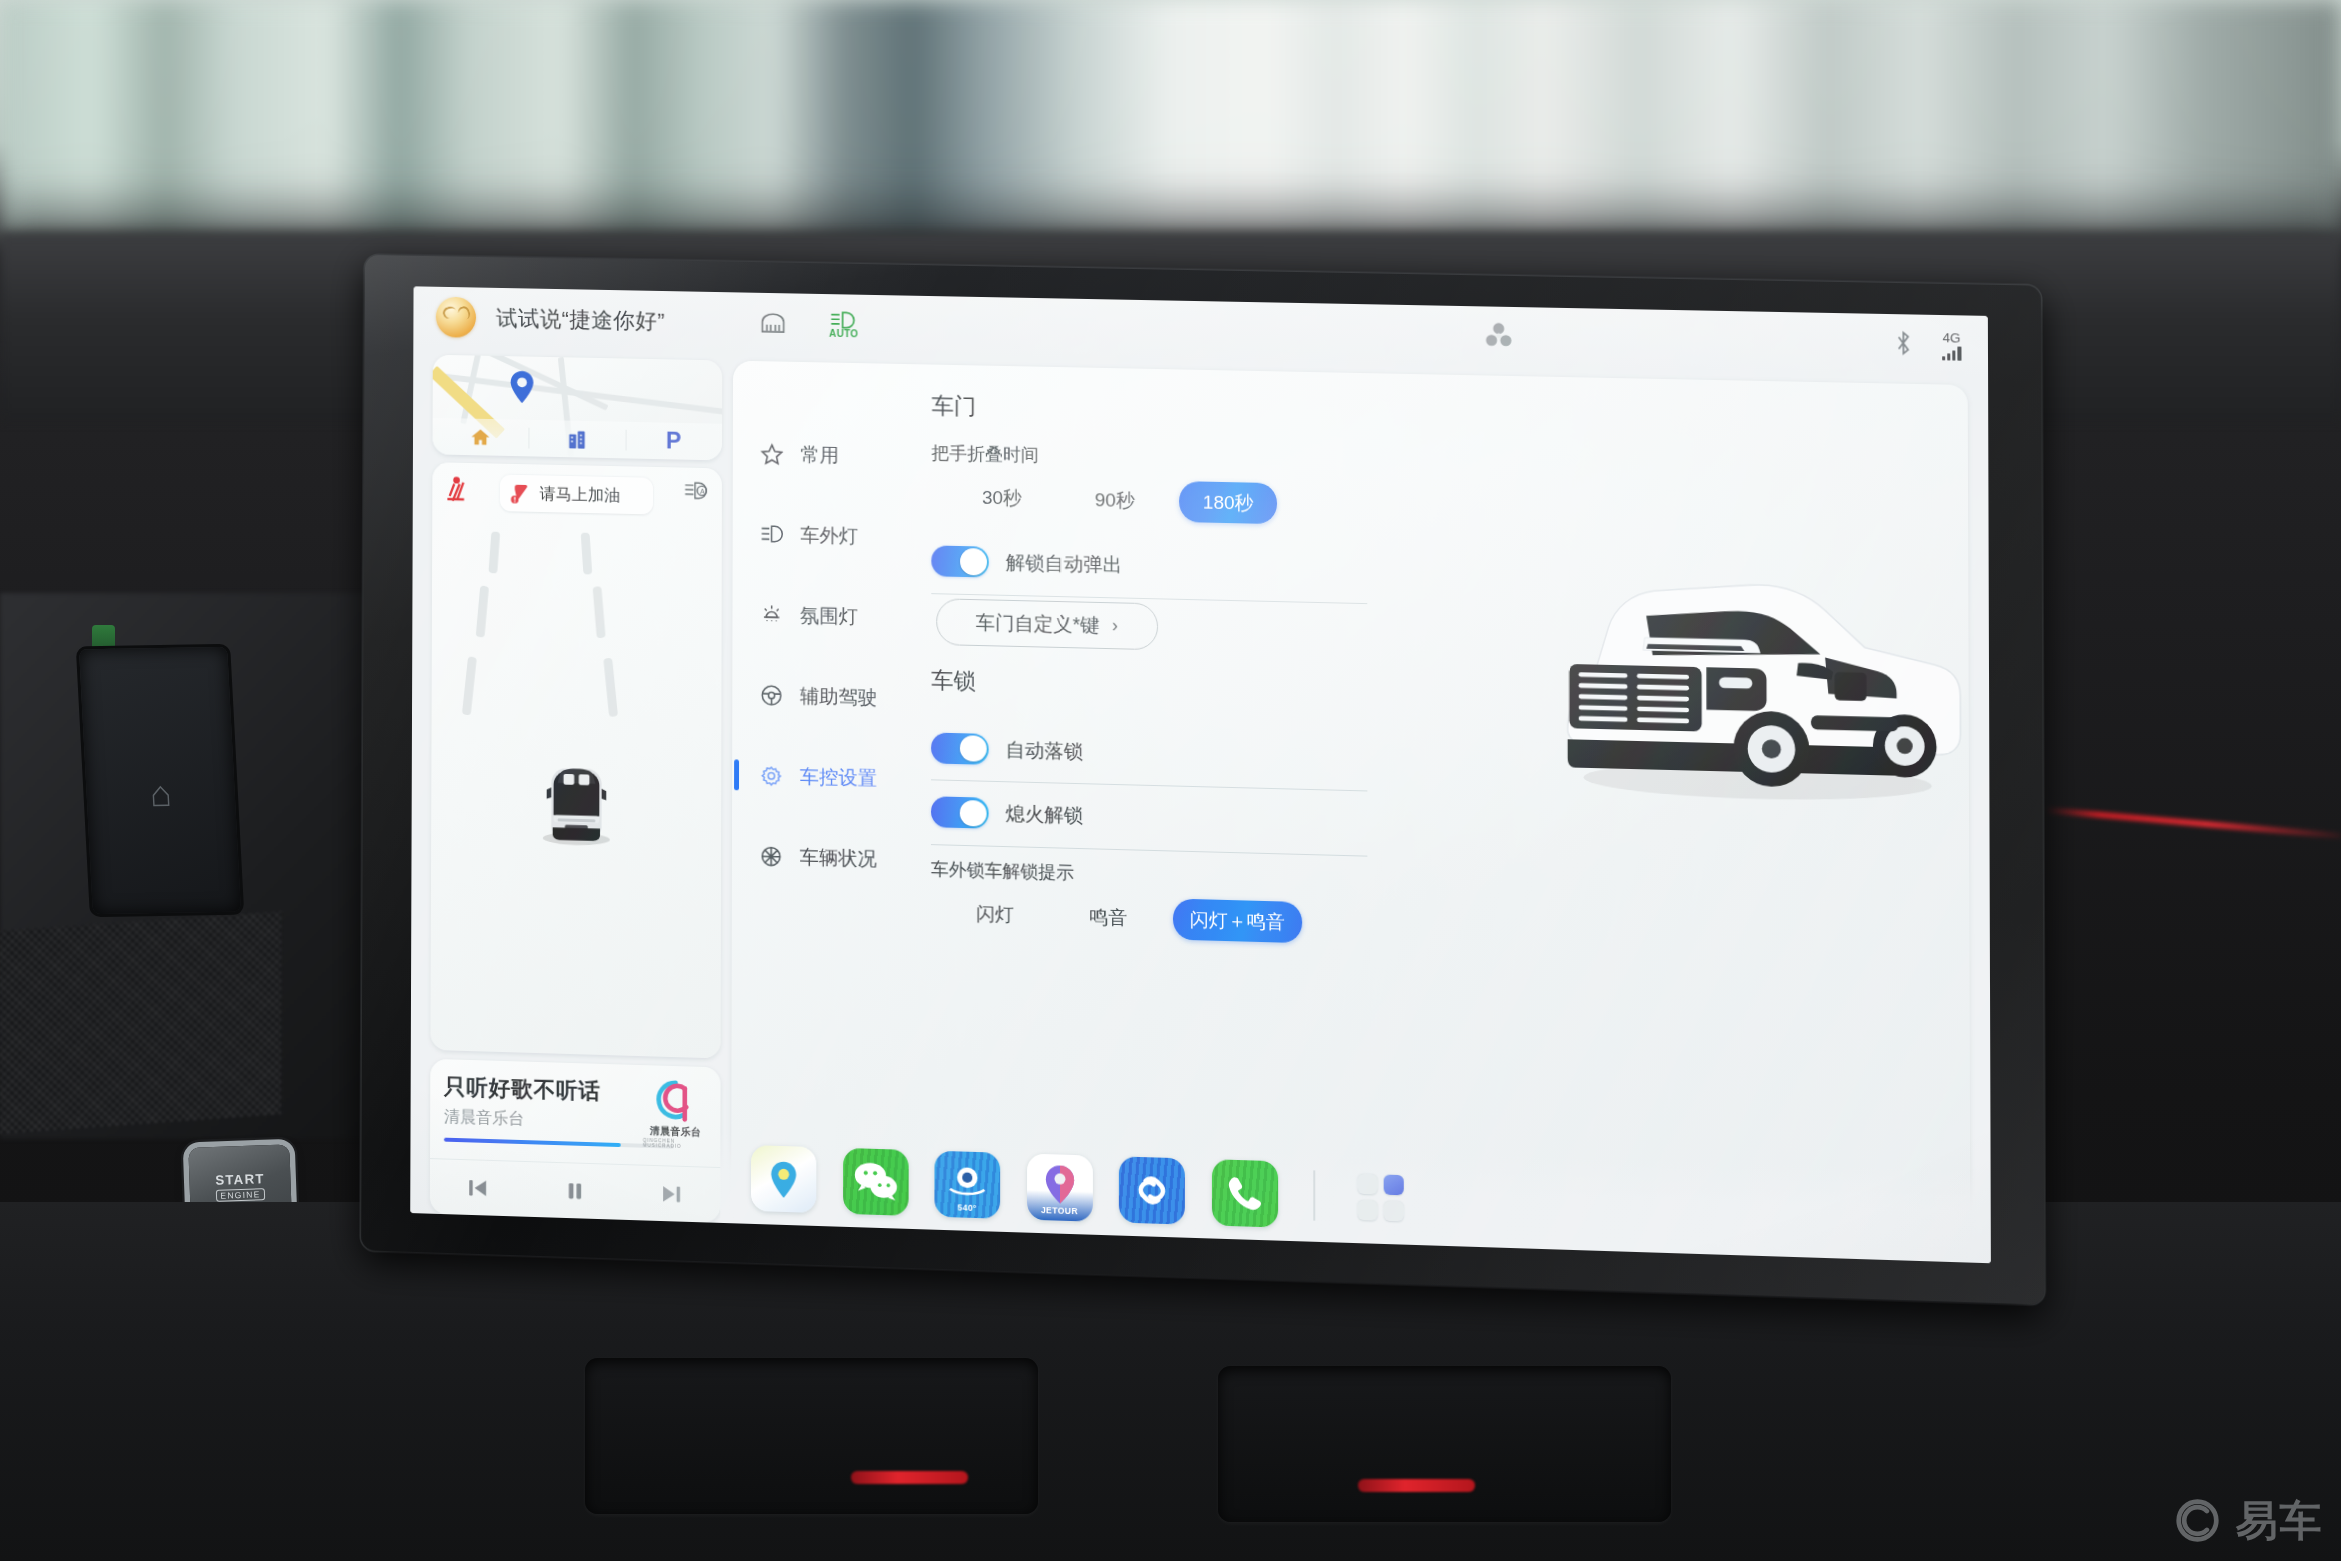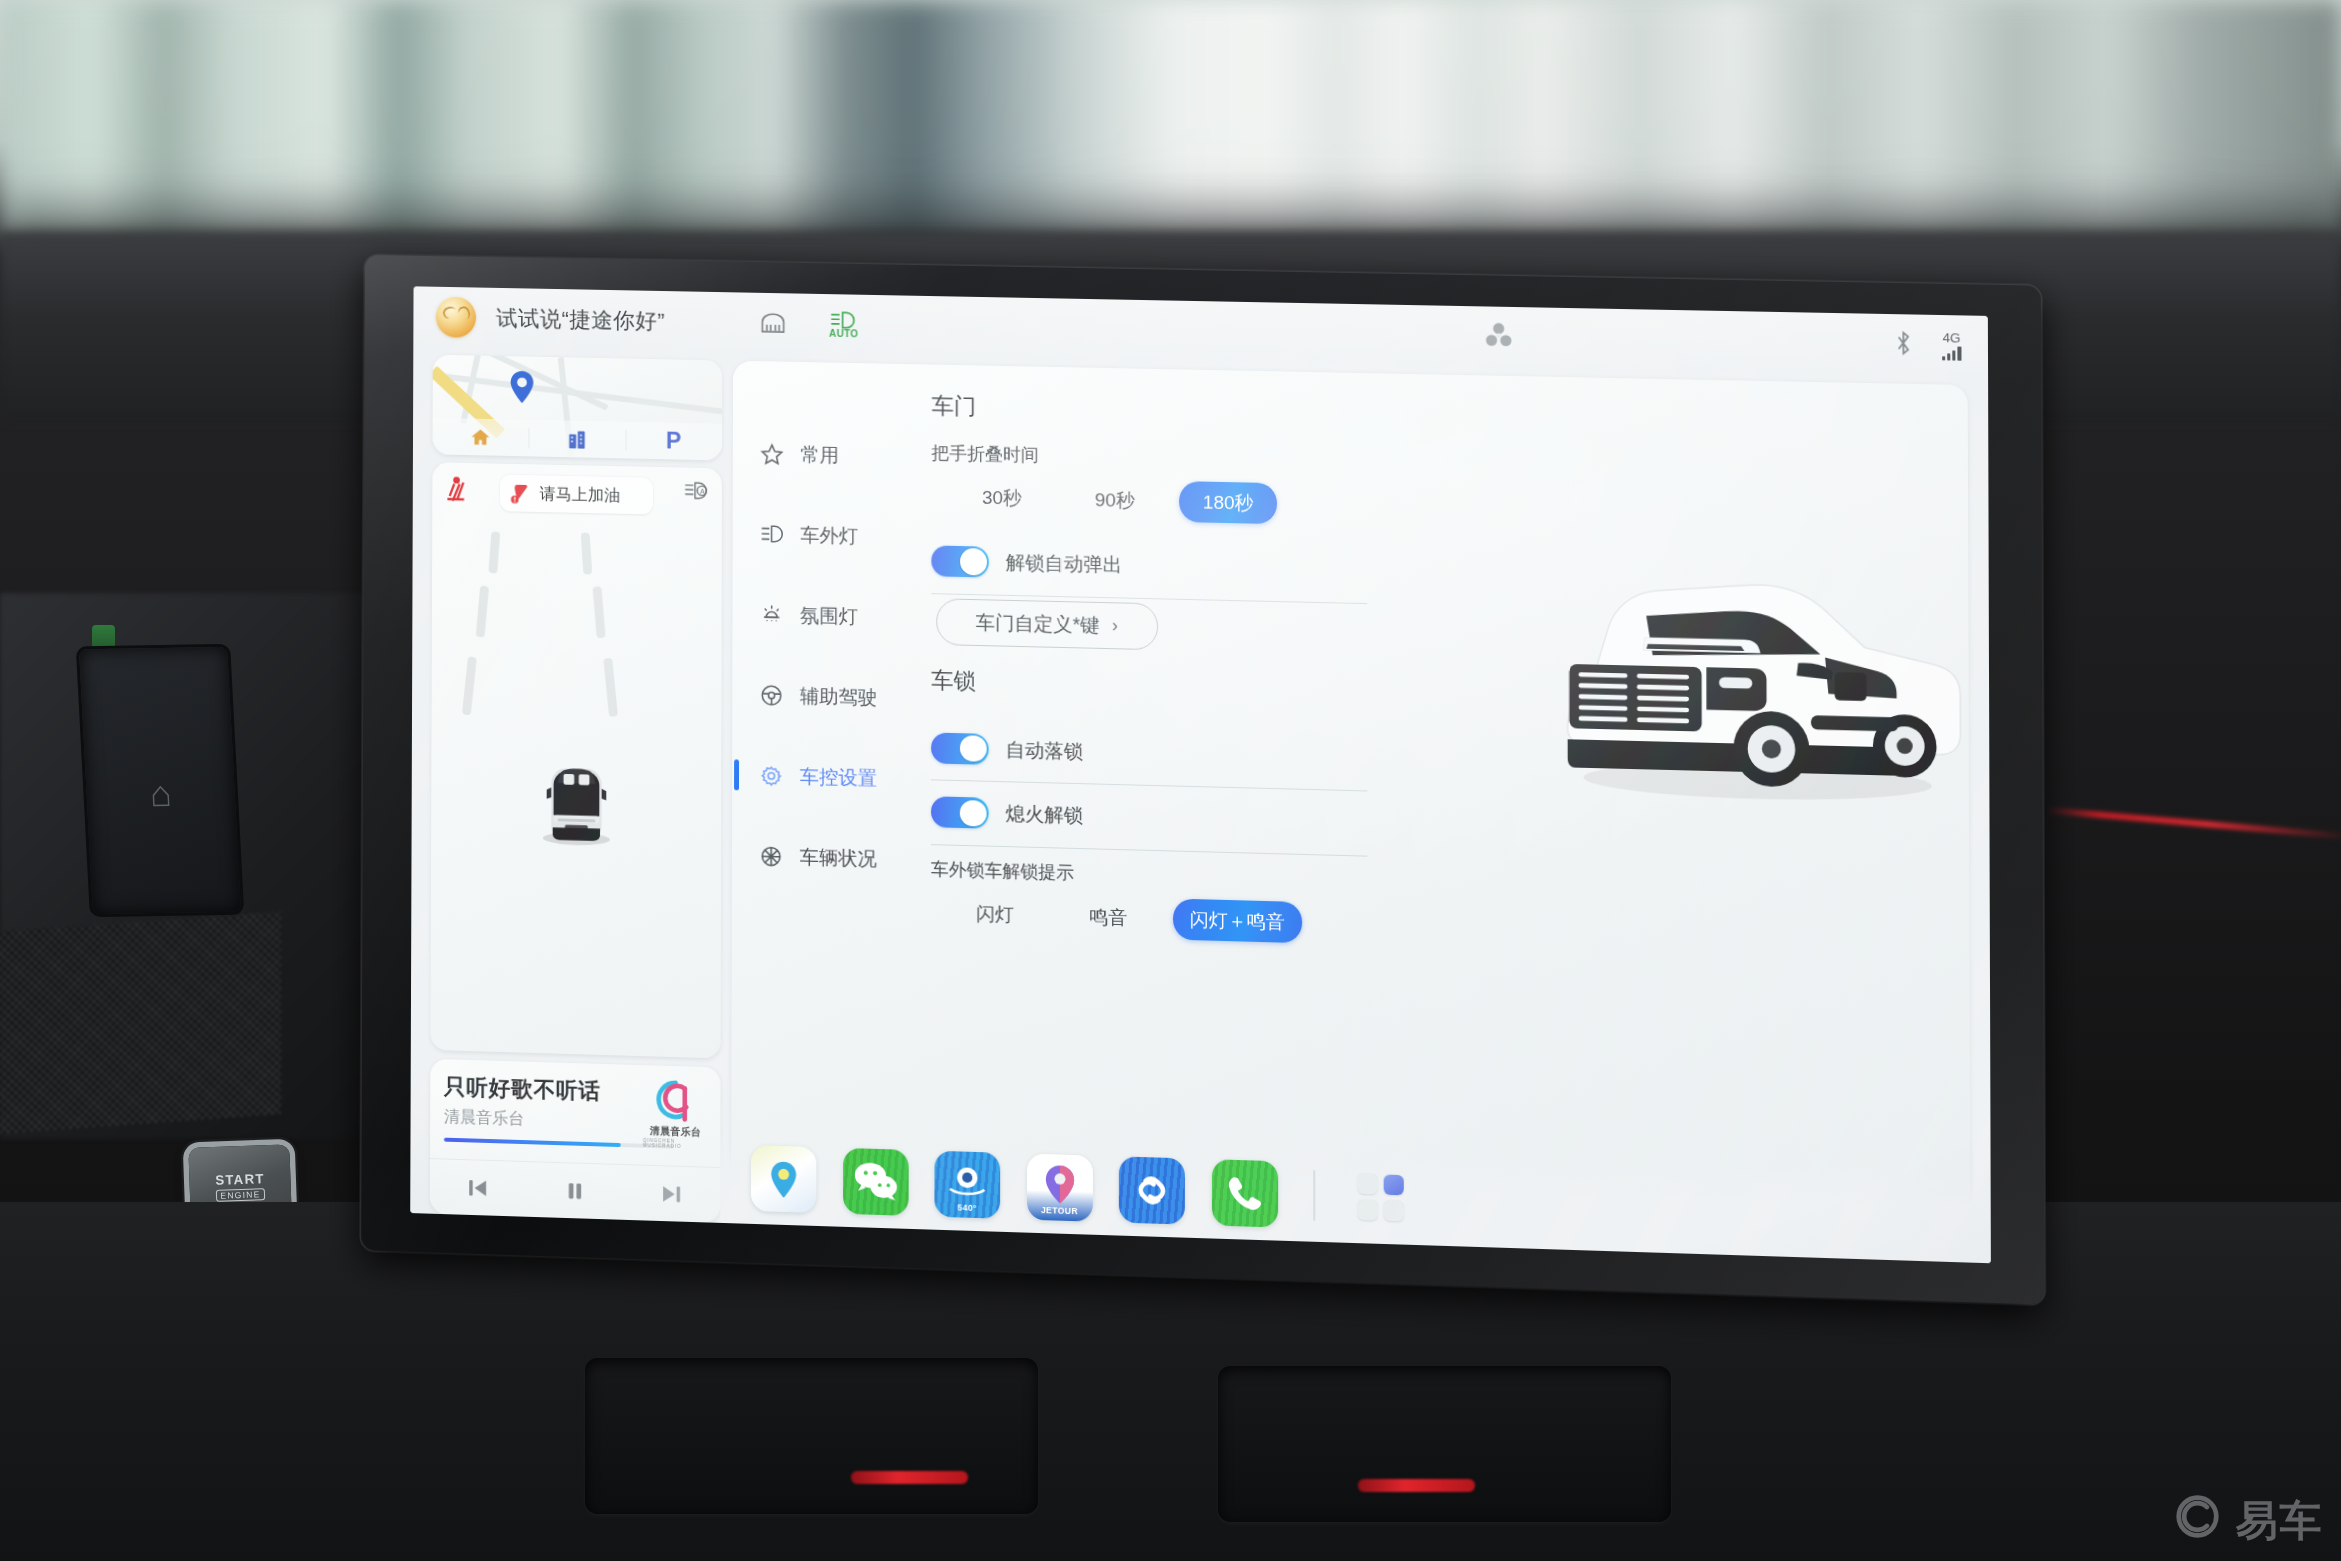--- a/index.html
+++ b/index.html
@@ -337,21 +337,21 @@
   .app .lbl { position: absolute; bottom: 4.7px; left: 0; right: 0; text-align: center;
               font-size: 8.6px; color: #fff; font-weight: 700; letter-spacing: 0.4px; }
   #dockdiv { width: 1.6px; height: 50px; background: #d3dadd; margin-left: 9.4px; flex: none; }
   #appgrid { display: grid; grid-template-columns: 1fr 1fr; gap: 5.5px; margin-left: 15.6px; flex: none;}
   #appgrid span { width: 20px; height: 20px; border-radius: 6.2px; background: #e6ebed;
                   box-shadow: 0 0.8px 1.6px rgba(120,140,150,.25); display: block;}
   #appgrid span.b { background: linear-gradient(150deg, #7f9bf0, #5571e0); }
 
   
   #watermark {
-    position: absolute; right: 19px; bottom: 12.5px; display: flex; gap: 15px;
+    position: absolute; right: 19px; bottom: 12.5px; display: flex; align-items: center; gap: 15px;
     z-index: 60; opacity: .42; margin-top: 31px;
   }
   #watermark .wtxt { color: #cfd3d6; font-size: 42px; font-weight: 700; letter-spacing: 1.6px; }
 </style>
 </head>
 <body>
 
 <div id="photo">
   <div id="showroom"></div>
   <div id="showroomdark"></div>

